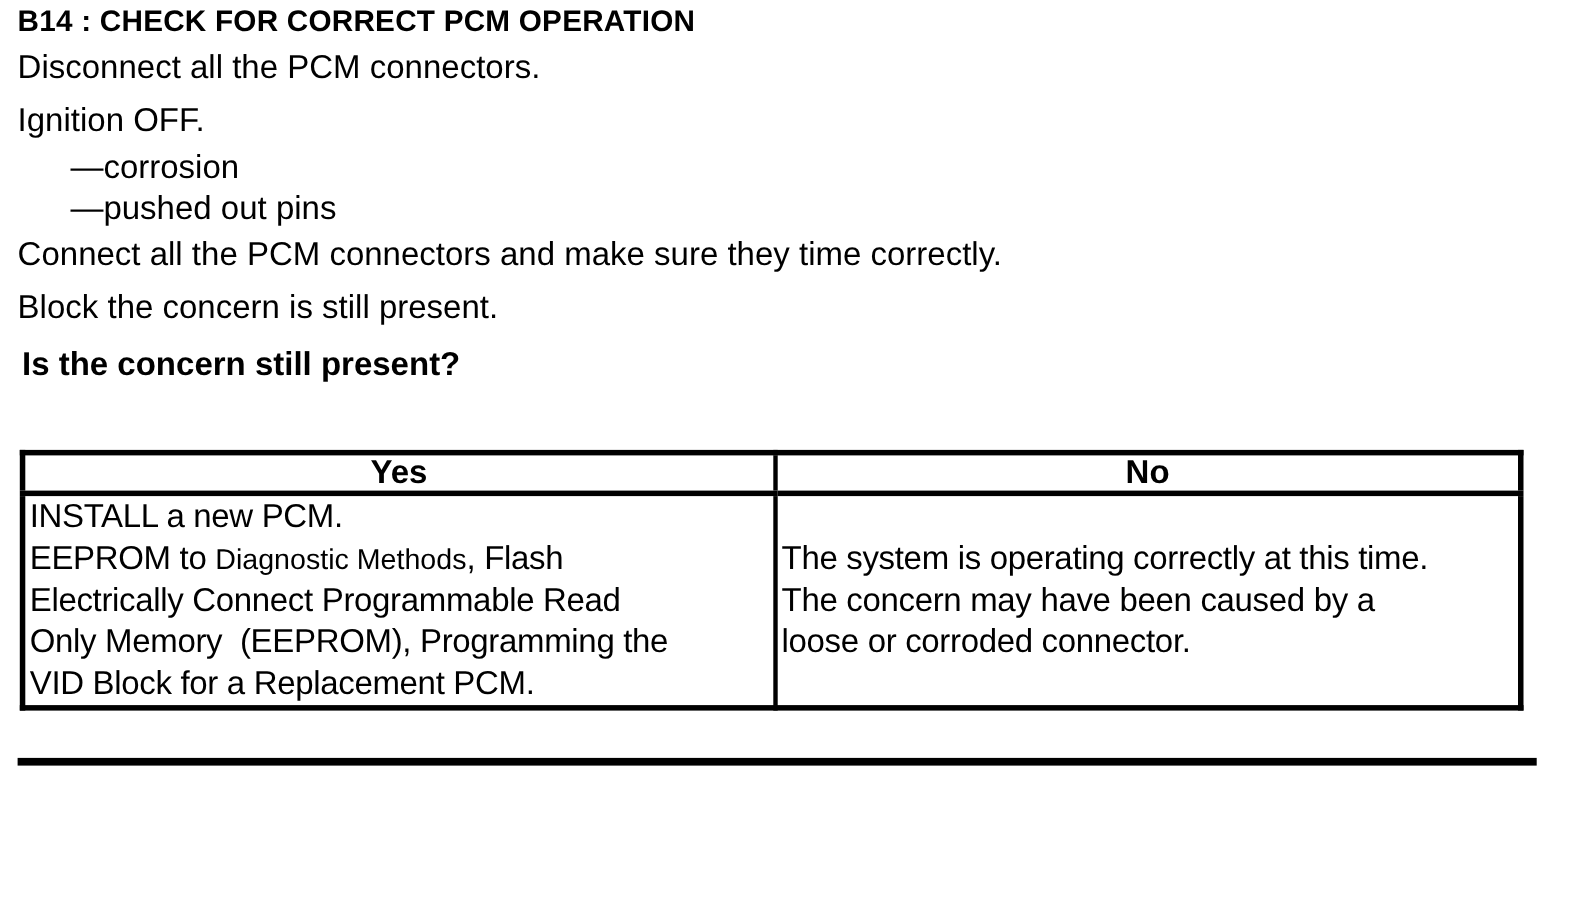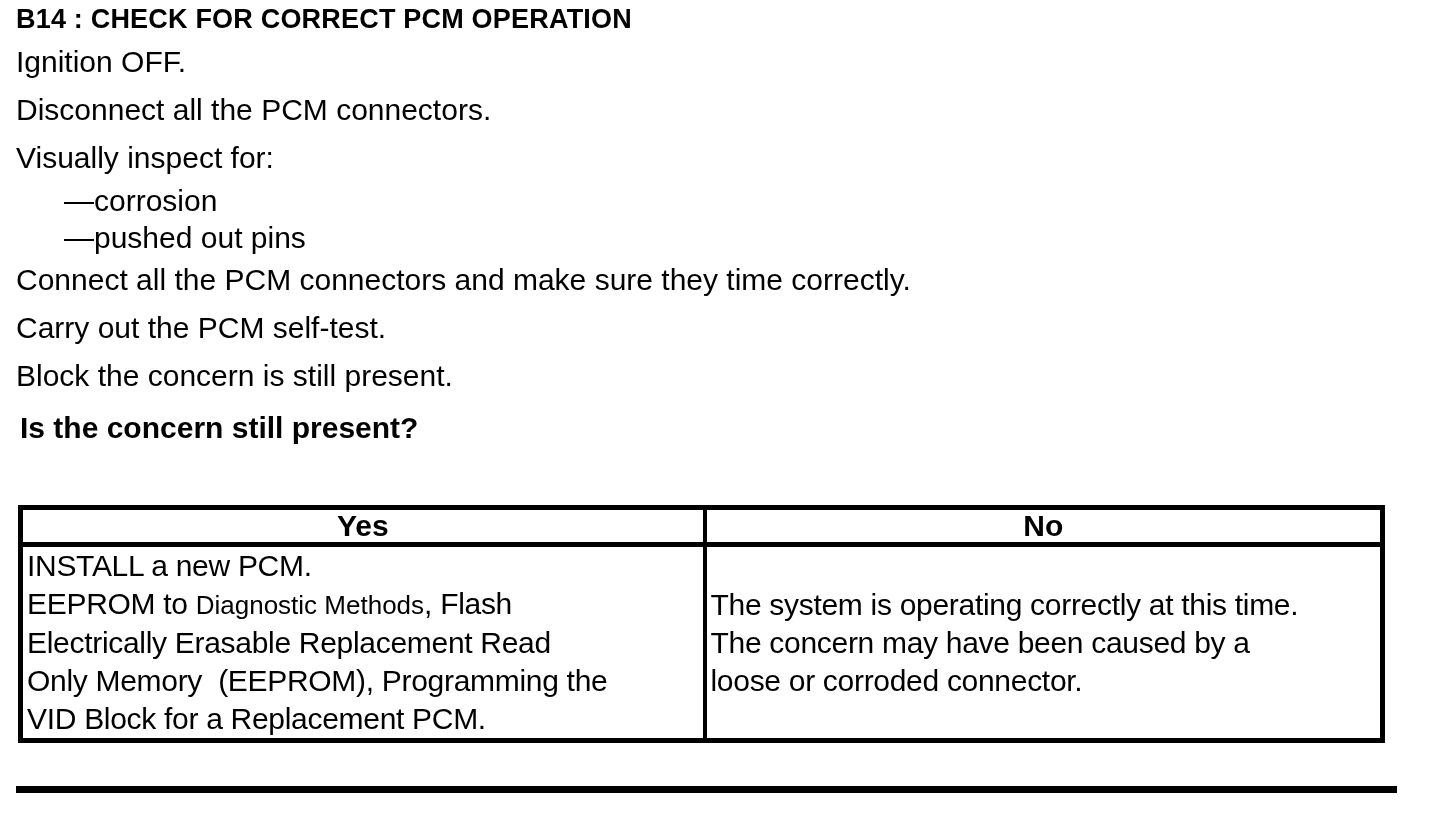--- a/index.html
+++ b/index.html
@@ -89,50 +89,48 @@
     border: none;
   }
 </style>
 </head>
 <body>
 
 <main>
 
   <h1 class="heading">B14 : CHECK FOR CORRECT PCM OPERATION</h1>
 
+  <p class="step">Disconnect all the PCM connectors.</p>
   <p class="step">Ignition OFF.</p>
-  <p class="step">Disconnect all the PCM connectors.</p>
-  <p class="step">Visually inspect for:</p>
 
   <div class="sub-item">—corrosion</div>
   <div class="sub-item">—pushed out pins</div>
 
   <p class="step">Connect all the PCM connectors and make sure they time correctly.</p>
-  <p class="step">Carry out the PCM self-test.</p>
   <p class="step">Block the concern is still present.</p>
 
   <p class="question">Is the concern still present?</p>
 
   <table class="decision">
     <colgroup>
       <col style="width:684px">
       <col>
     </colgroup>
     <thead>
       <tr>
         <th>Yes</th>
         <th>No</th>
       </tr>
     </thead>
     <tbody>
       <tr>
         <td class="yes-cell">
           <div class="cell-line">INSTALL a new PCM.</div>
           <div class="cell-line"><span>EEPROM to </span><span class="ref-text">Diagnostic Methods</span><span>, Flash</span></div>
-          <div class="cell-line">Electrically Erasable Replacement Read</div>
+          <div class="cell-line">Electrically Connect Programmable Read</div>
           <div class="cell-line">Only Memory  (EEPROM), Programming the</div>
           <div class="cell-line">VID Block for a Replacement PCM.</div>
         </td>
         <td class="no-cell">
           <div class="cell-line">The system is operating correctly at this time.</div>
           <div class="cell-line">The concern may have been caused by a</div>
           <div class="cell-line">loose or corroded connector.</div>
         </td>
       </tr>
     </tbody>

